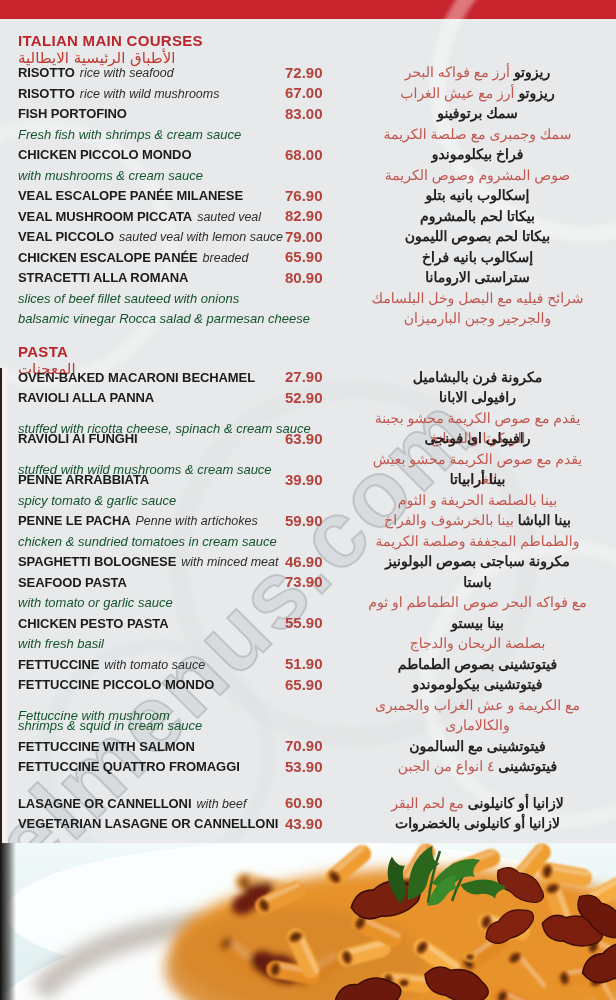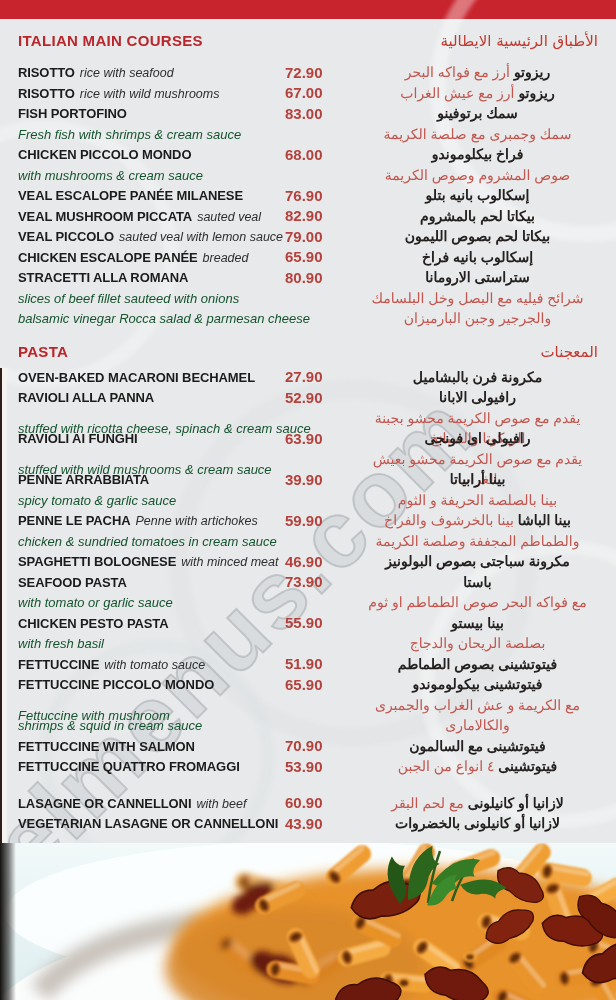--- a/index.html
+++ b/index.html
@@ -15,21 +15,21 @@
   .sw5{left:40px;top:640px;width:210px;height:210px;border:12px solid rgba(221,224,227,0.40);}
   
   .wm{position:absolute;left:-28px;top:822px;transform:rotate(-45deg);transform-origin:0 0;
       font-size:94px;font-weight:bold;letter-spacing:3px;white-space:nowrap;z-index:1;
       color:rgba(186,191,196,0.30);-webkit-text-stroke:2px rgba(152,158,164,0.45);
       pointer-events:none;}
   
   .edge{position:absolute;left:0;top:368px;bottom:0;width:8px;z-index:3;
         background:linear-gradient(90deg,#2e1d18 0 2px,#f5f3ef 2px 6px,rgba(240,240,240,0) 8px);}
   .menu{position:absolute;left:18px;top:19px;width:580px;z-index:2;}
-  .sec-head{display:flex;justify-content:space-between;align-items:baseline;margin-top:13px;height:22px;}
+  .sec-head{display:flex;justify-content:space-between;align-items:baseline;margin-top:13px;height:22px;flex-direction:column;}
   .sec-head .ten{font-size:15px;font-weight:bold;color:#b9262c;letter-spacing:.3px;}
   .sec-head .tar{font-size:15px;font-weight:normal;color:#c03a31;font-family:"DejaVu Sans",sans-serif;}
   .sec-head.pasta{margin-top:14px;}
   .rows{margin-top:8px;}
   .rows.r1{margin-top:2px;}
   .rows.r2{margin-top:16px;}
   .mrow{display:grid;grid-template-columns:267px 72px auto;align-items:center;height:20.5px;}
   .en{white-space:nowrap;overflow:visible;}
   .nm{font-size:13px;font-weight:bold;color:#1b1b1b;letter-spacing:-.1px;}
   .idsc{font-size:12.5px;font-style:italic;color:#2e2e2e;margin-left:5px;}

